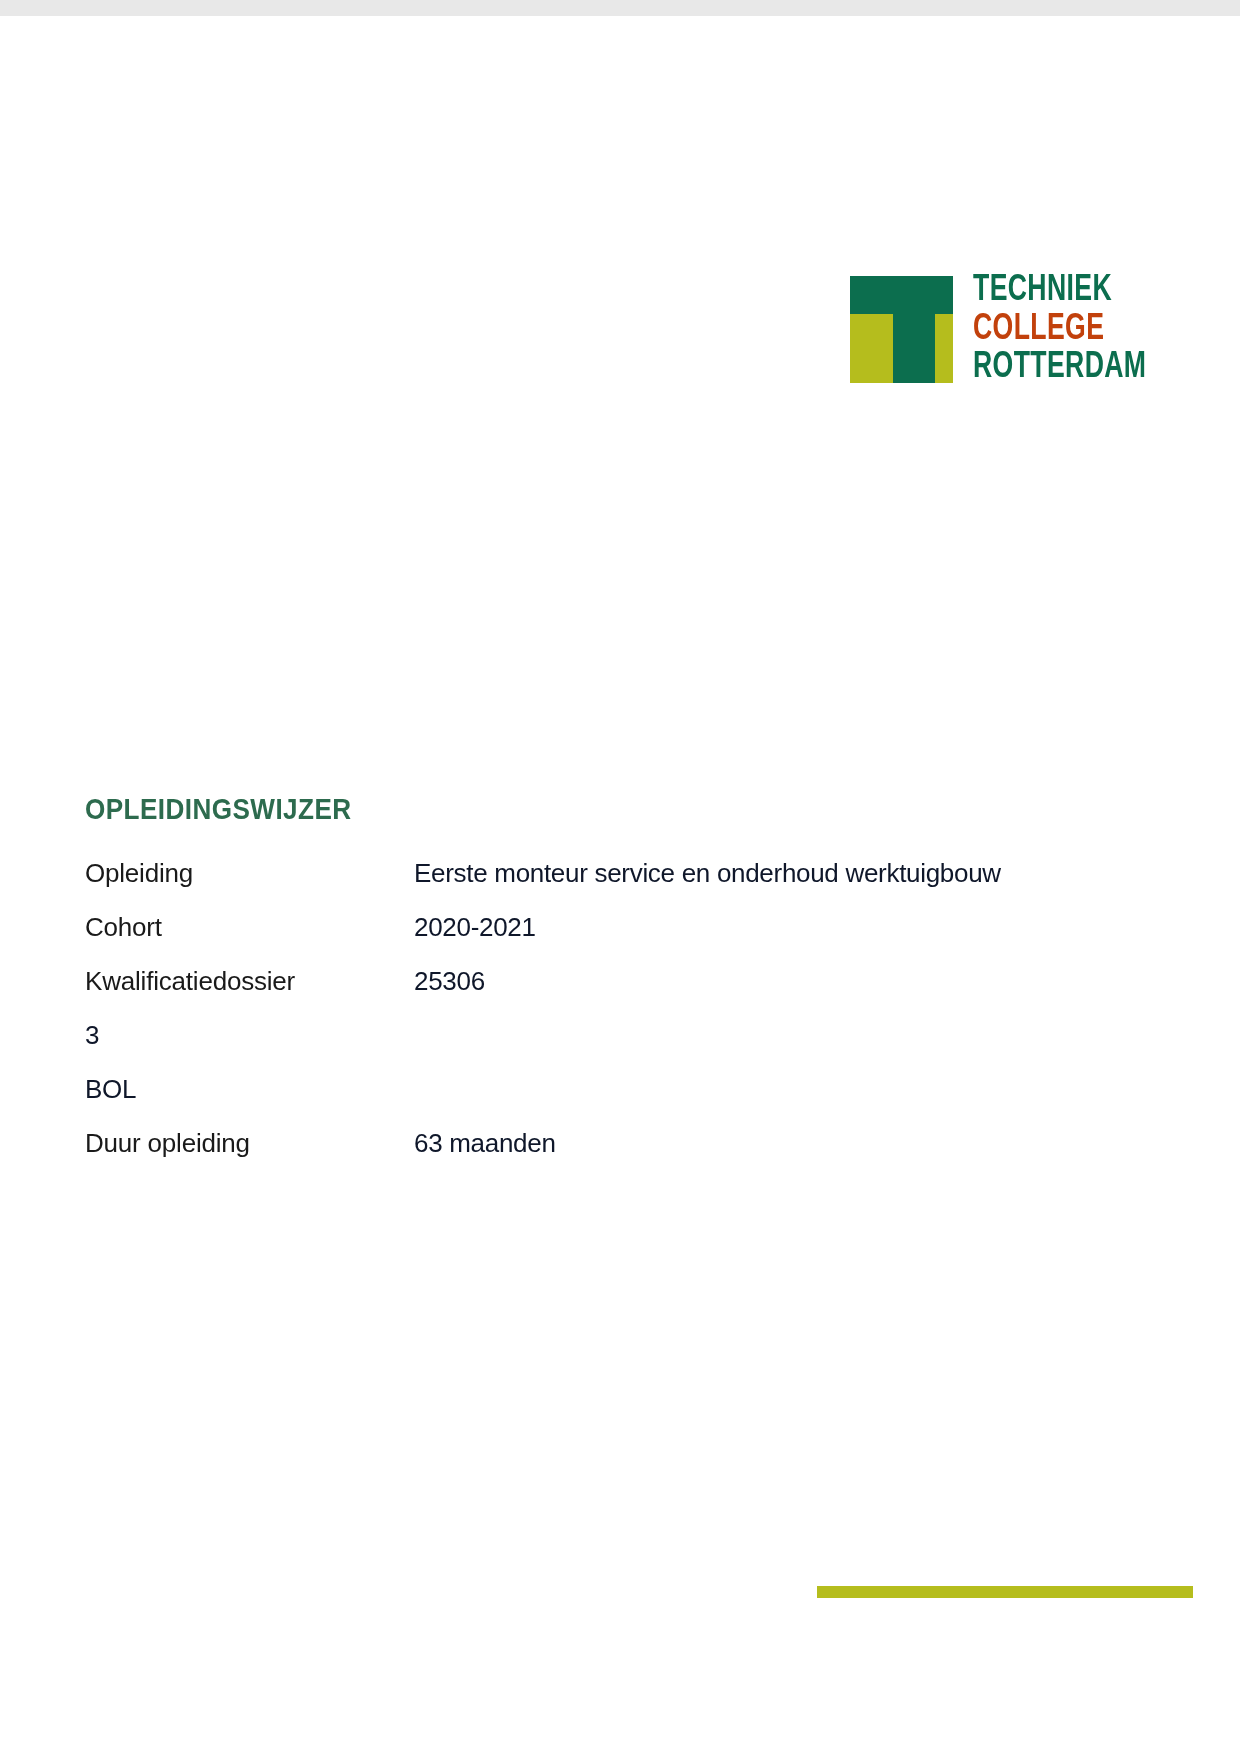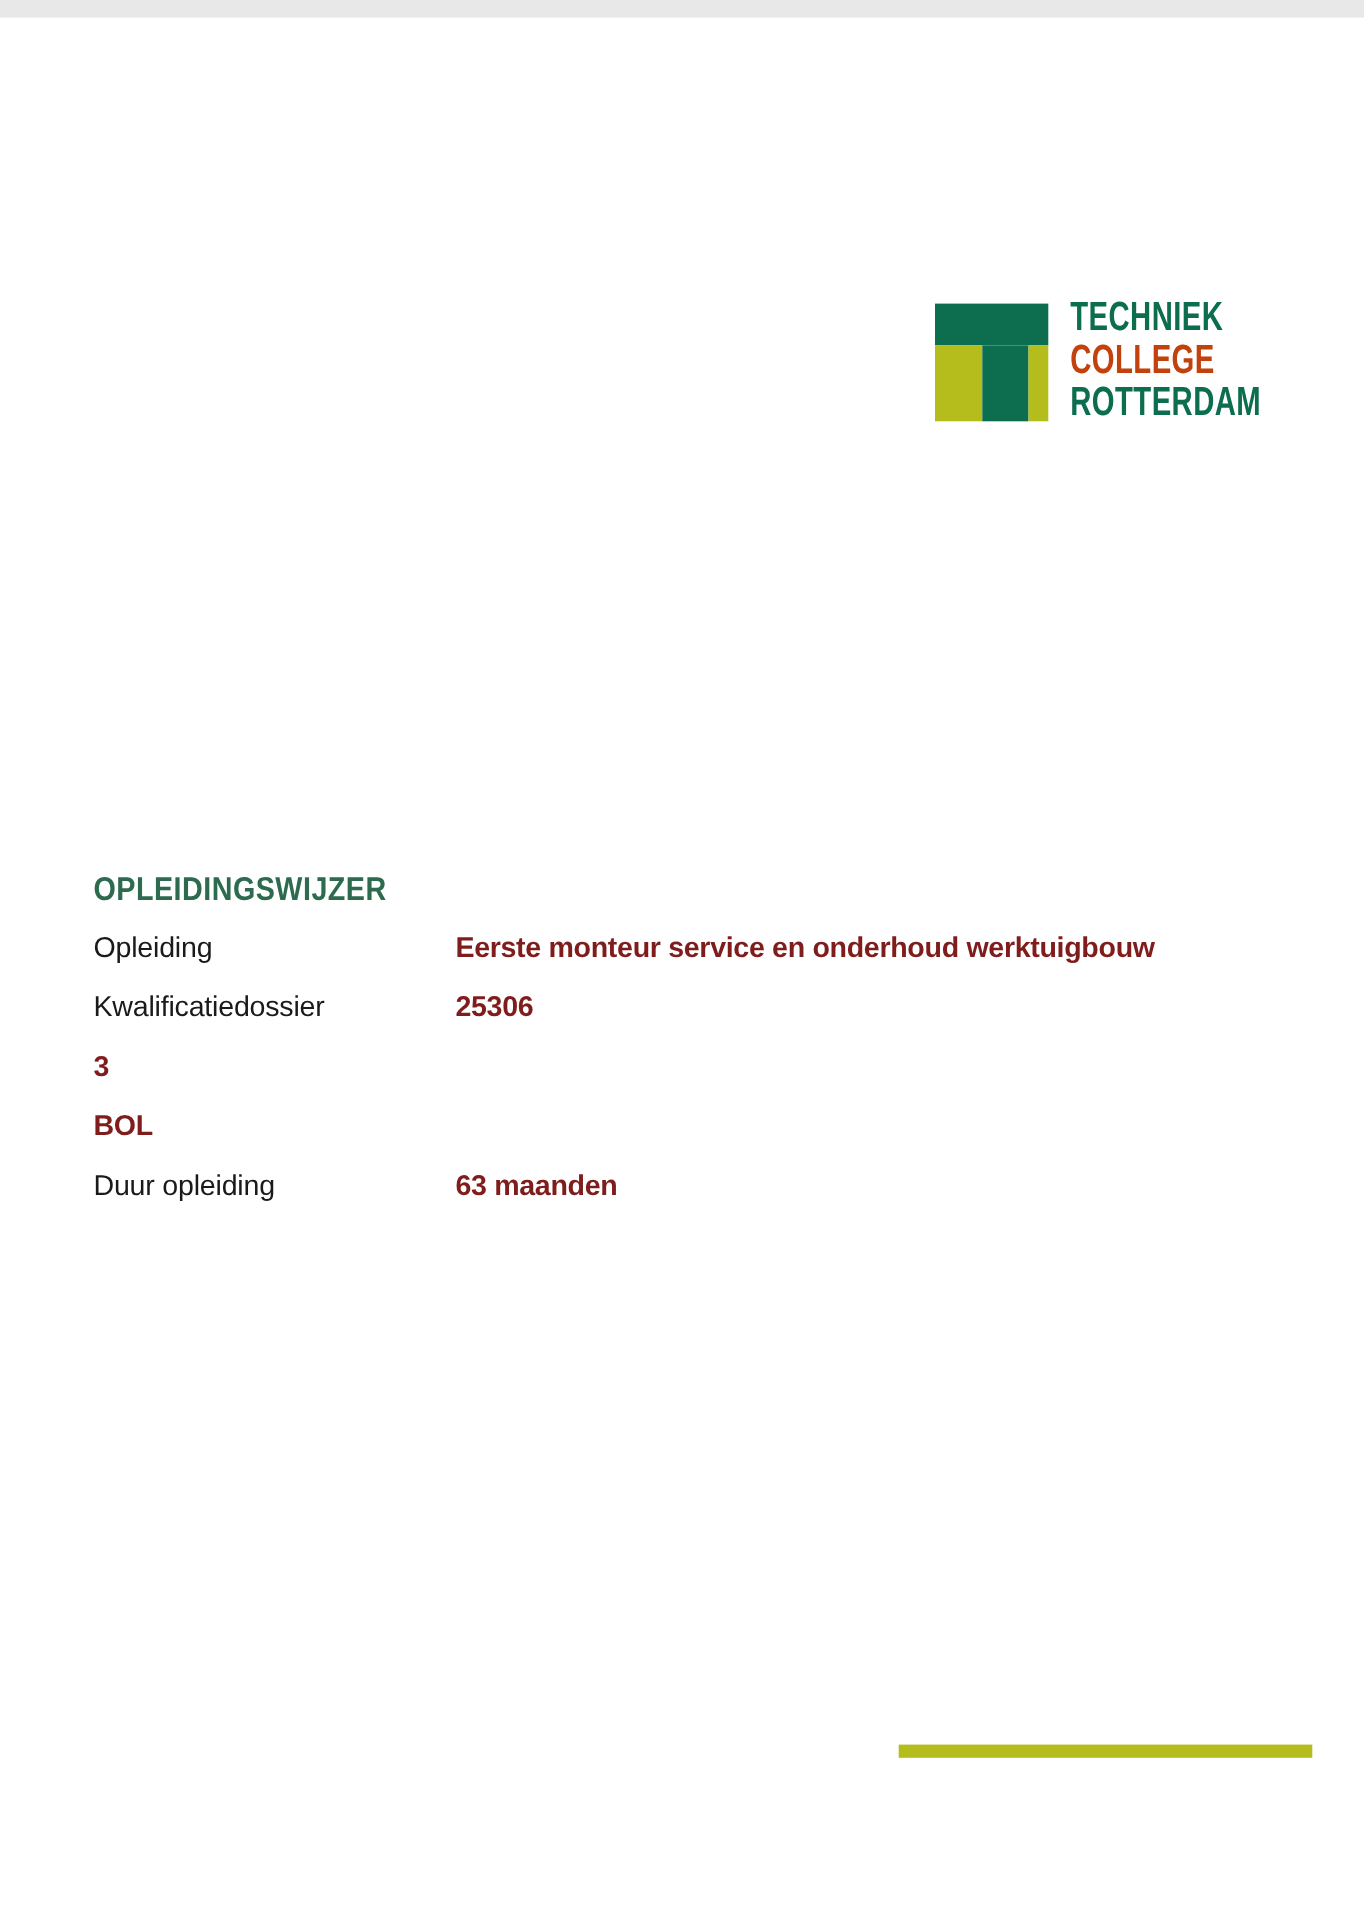--- a/index.html
+++ b/index.html
@@ -90,34 +90,34 @@
   
   .details {
     position: absolute;
     left: 85px;
     top: 830px;
     width: 1000px;
   }
   .detail-row {
     display: flex;
     height: 54px;
-    align-items: flex-start;
+    align-items: center;
   }
   .detail-label {
     width: 329px;
     flex: 0 0 329px;
     font-size: 26px;
     font-weight: 400;
     color: #1a1a1a;
     letter-spacing: -0.2px;
   }
   .detail-value {
     font-size: 26px;
-    font-weight: 700;
-    color: #7f1d1d;
+    font-weight: 400;
+    color: #0f172a;
     letter-spacing: -0.3px;
     white-space: nowrap;
   }
 
   
   .footer-bar {
     position: absolute;
     left: 817px;
     top: 1570px;
     width: 376px;
@@ -148,20 +148,24 @@
 
   <div class="heading">OPLEIDINGSWIJZER</div>
 
   <div class="details">
 
     <div class="detail-row">
       <div class="detail-label">Opleiding</div>
       <div class="detail-value">Eerste monteur service en onderhoud werktuigbouw</div>
     </div>
 
+    <div class="detail-row">
+      <div class="detail-label">Cohort</div>
+      <div class="detail-value">2020-2021</div>
+    </div>
 
     <div class="detail-row">
       <div class="detail-label">Kwalificatiedossier</div>
       <div class="detail-value">25306</div>
     </div>
 
     <div class="detail-row">
       <div class="detail-value">3</div>
     </div>
 

